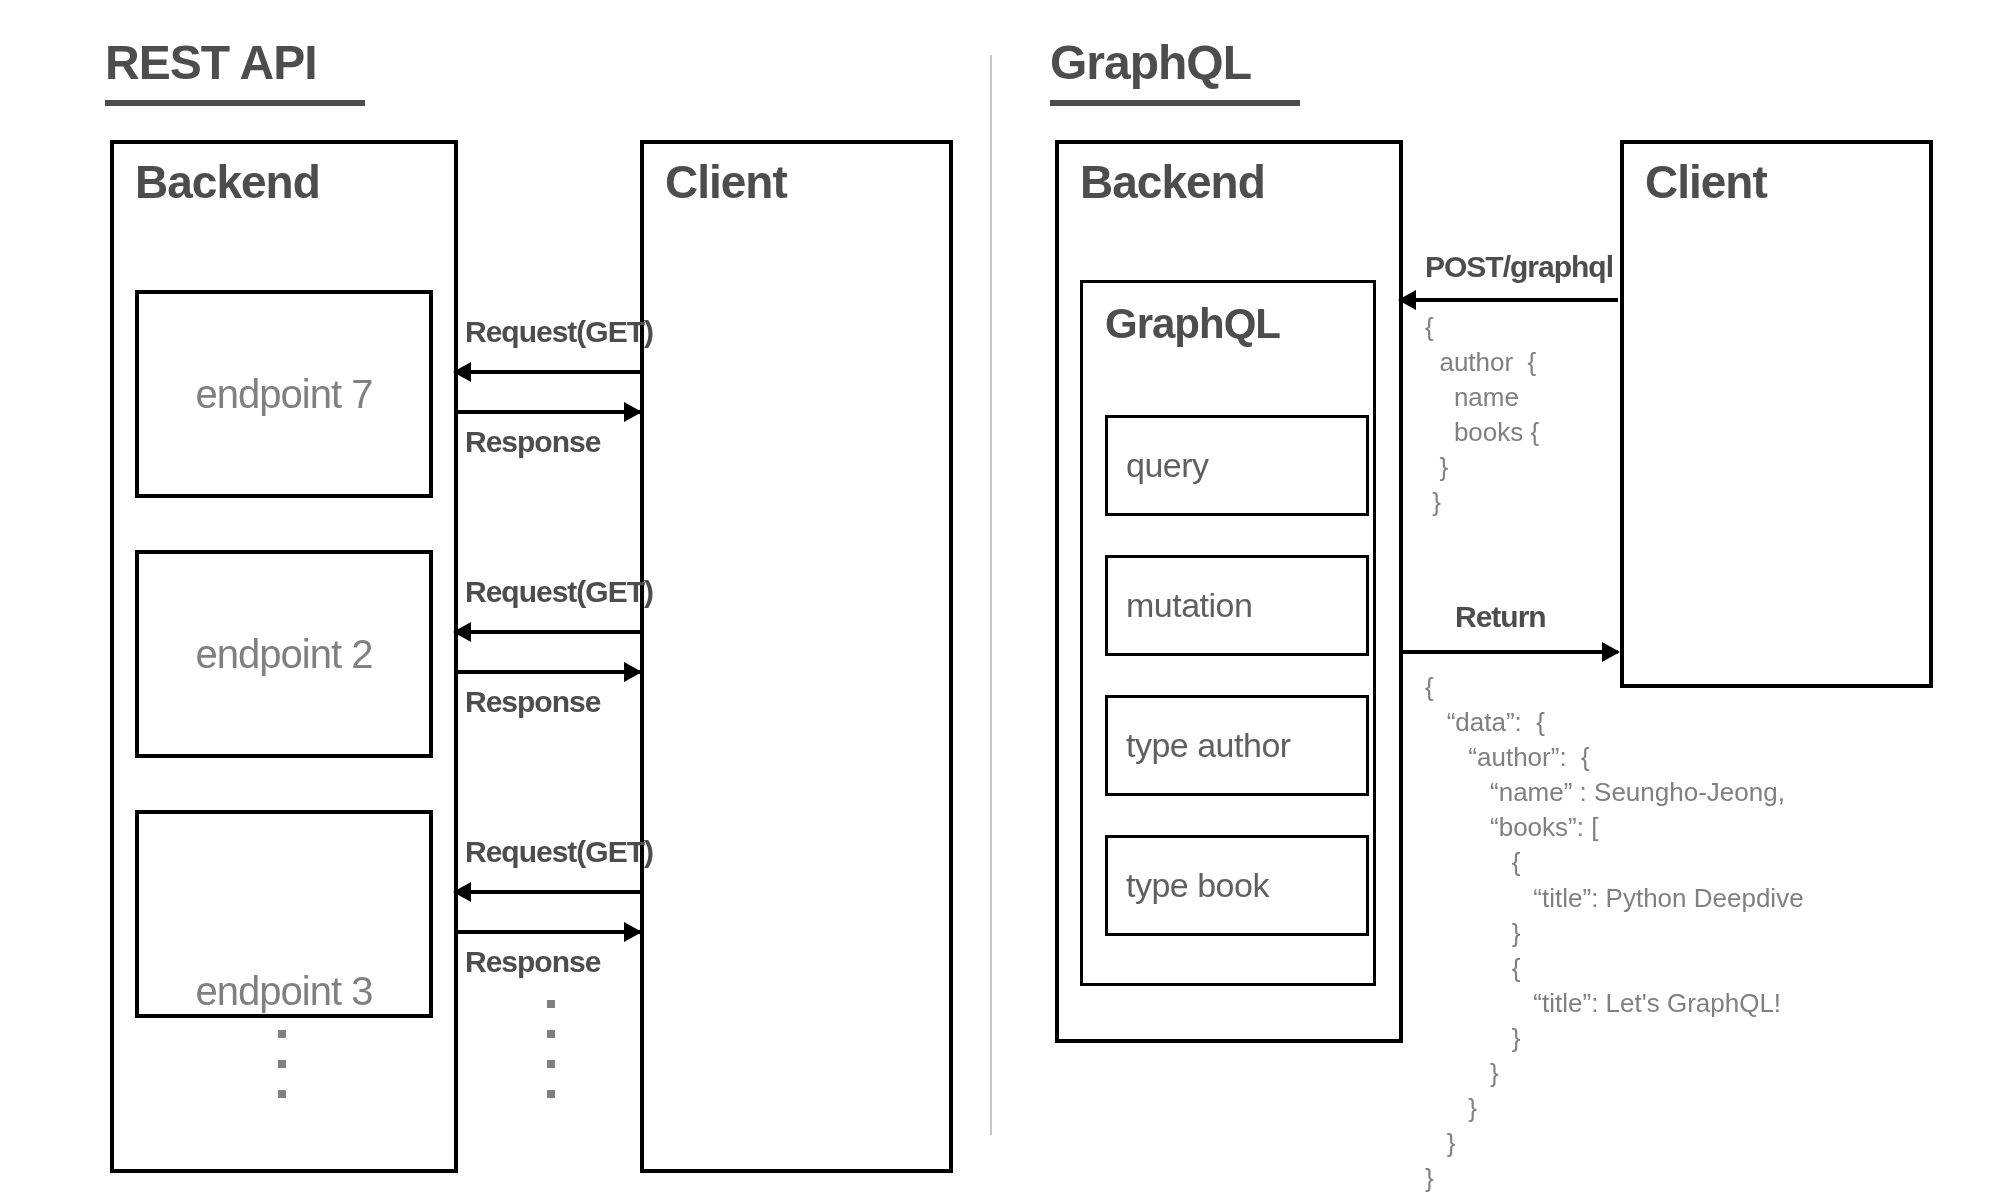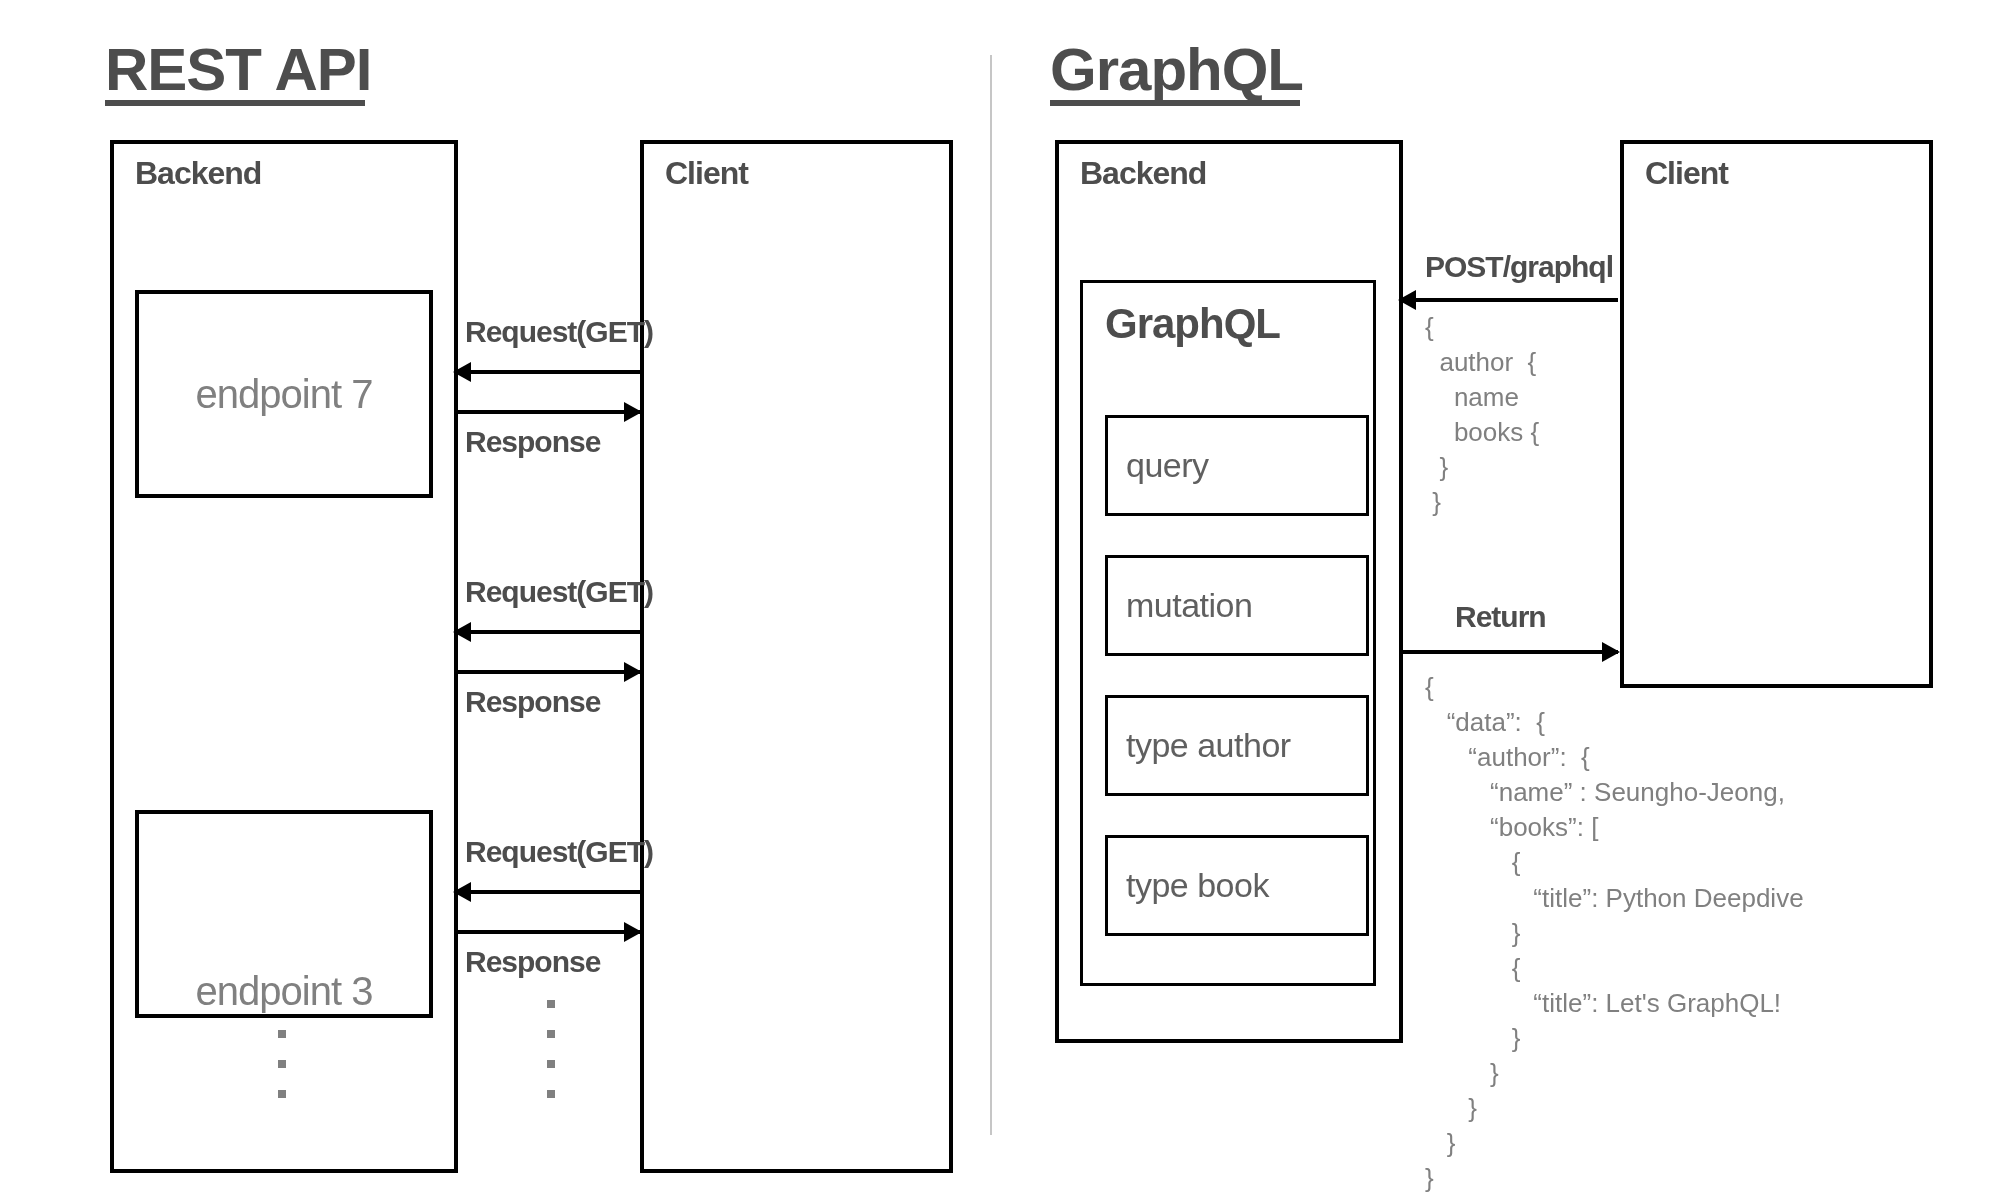--- a/index.html
+++ b/index.html
@@ -10,35 +10,35 @@
     color: #4d4d4d;
   }
   .stage {
     position: relative;
     width: 2000px;
     height: 1200px;
   }
   .abs { position: absolute; }
   .title {
     font-weight: 900;
-    font-size: 60px;
+    font-size: 48px;
     letter-spacing: -1px;
     color: #4d4d4d;
   }
   .title-underline {
     height: 6px;
     background: #4d4d4d;
   }
   .box {
     border: 4px solid #000;
     background: transparent;
   }
   .box-header {
     font-weight: 800;
-    font-size: 32px;
+    font-size: 46px;
     color: #4d4d4d;
     letter-spacing: -1px;
   }
   .endpoint-box {
     border: 4px solid #000;
     display: flex;
     align-items: center;
     justify-content: center;
   }
   .endpoint-label {
@@ -131,20 +131,23 @@
   <div class="abs box-header" style="left:665px; top:155px;">Client</div>
 
   <div class="abs endpoint-box" style="left:135px; top:290px; width:290px; height:200px;">
     <span class="endpoint-label">endpoint 7</span>
   </div>
   <div class="abs arrow-label" style="left:465px; top:315px;">Request(GET)</div>
   <div class="arrow left" style="left:455px; top:370px; width:185px;"></div>
   <div class="arrow right" style="left:455px; top:410px; width:185px;"></div>
   <div class="abs arrow-label" style="left:465px; top:425px;">Response</div>
 
+  <div class="abs endpoint-box" style="left:135px; top:550px; width:290px; height:200px;">
+    <span class="endpoint-label">endpoint 2</span>
+  </div>
   <div class="abs arrow-label" style="left:465px; top:575px;">Request(GET)</div>
   <div class="arrow left" style="left:455px; top:630px; width:185px;"></div>
   <div class="arrow right" style="left:455px; top:670px; width:185px;"></div>
   <div class="abs arrow-label" style="left:465px; top:685px;">Response</div>
 
   <div class="abs endpoint-box" style="left:135px; top:810px; width:290px; height:200px;align-items:flex-end;">
     <span class="endpoint-label">endpoint 3</span>
   </div>
   <div class="abs arrow-label" style="left:465px; top:835px;">Request(GET)</div>
   <div class="arrow left" style="left:455px; top:890px; width:185px;"></div>

